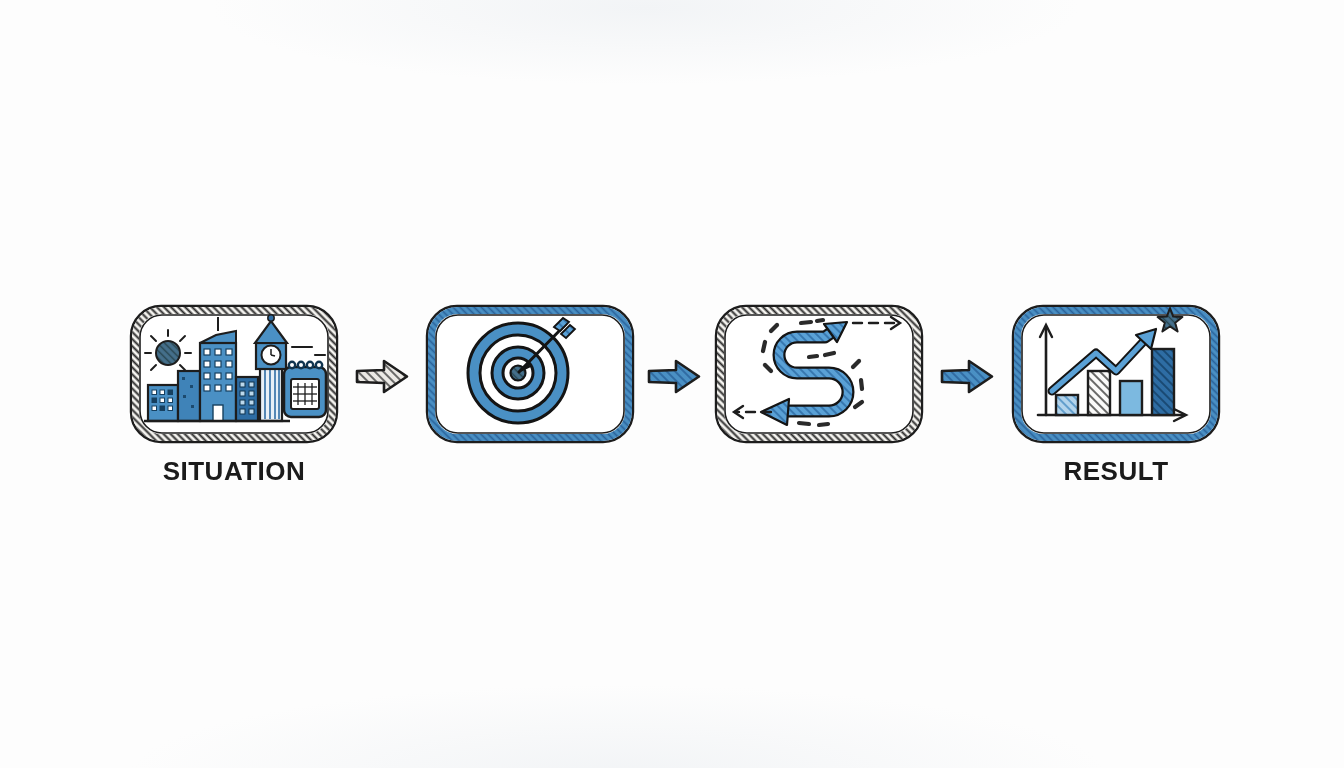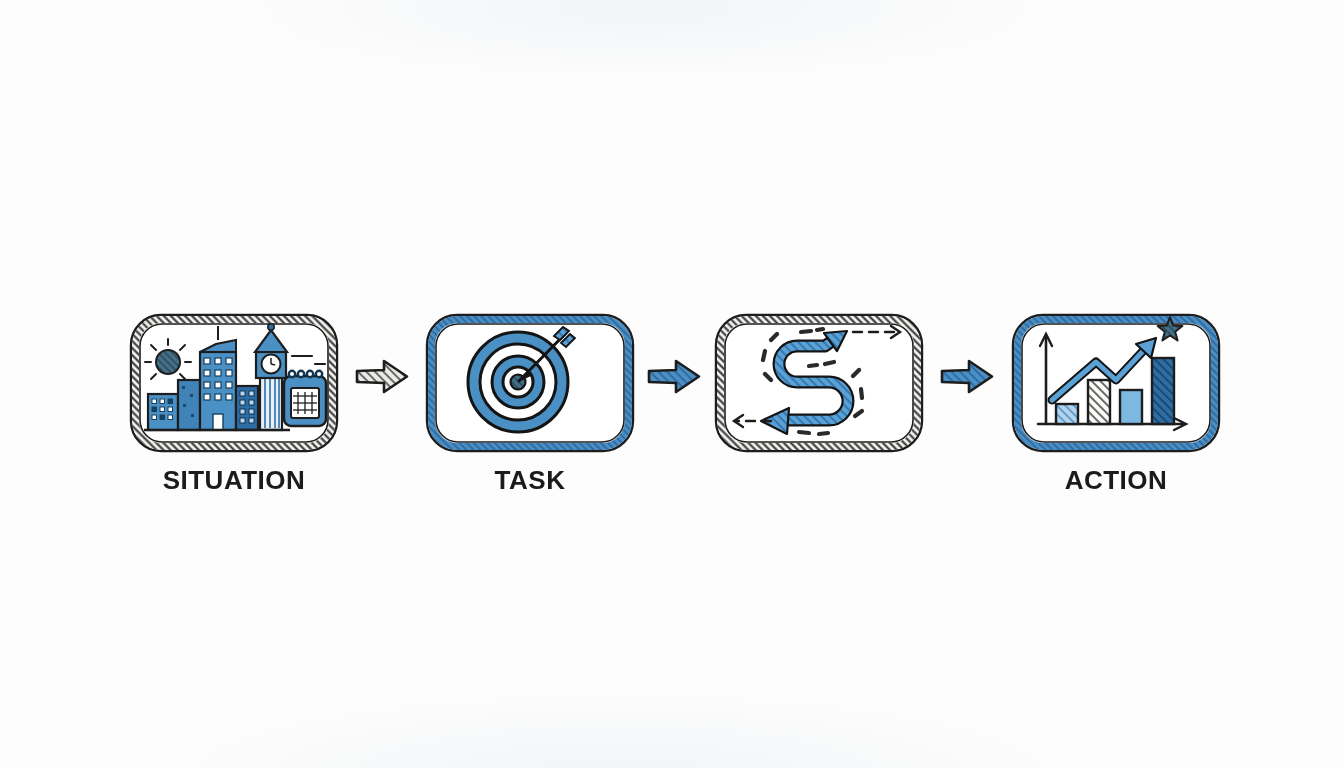--- a/index.html
+++ b/index.html
@@ -5,21 +5,21 @@
   html,body{margin:0;padding:0;}
   body{
     width:1344px;height:768px;overflow:hidden;
     font-family:"Liberation Sans", sans-serif;
     background:
       radial-gradient(ellipse 620px 110px at 48% 1%, #f2f4f6 0%, rgba(242,244,246,0) 70%),
       radial-gradient(ellipse 700px 130px at 46% 101%, #f2f4f6 0%, rgba(242,244,246,0) 70%),
       var(--background,#fdfdfd);
   }
   .canvas{position:relative;width:1344px;height:768px;}
-  .step{position:absolute;top:312px;width:212px;}
+  .step{position:absolute;top:303px;width:212px;}
   .box-svg{display:block;width:212px;height:142px;}
   .label{
     margin-top:11px;text-align:center;
     font-size:26px;font-weight:bold;letter-spacing:.5px;
     color:var(--label-text,#1b1b1b);
   }
   .connector{position:absolute;top:355px;width:56px;height:44px;}
   .defs-holder{position:absolute;width:0;height:0;}
 </style>
 </head>
@@ -198,21 +198,20 @@
         <circle cx="94" cy="70" r="15" fill="#ffffff" stroke="#141414" stroke-width="3"></circle>
         <circle cx="94" cy="70" r="7.5" fill="url(#slate)" stroke="#141414" stroke-width="2.2"></circle>
         <g>
           <line x1="95" y1="69" x2="142" y2="21" stroke="#141414" stroke-width="3" stroke-linecap="round"></line>
           <polygon points="94,70 104,60 107,64" fill="#141414"></polygon>
           <polygon points="130,24 139,15 145,19 136,28" fill="url(#bluefill)" stroke="#141414" stroke-width="1.8"></polygon>
           <polygon points="137,31 146,22 151,26 142,35" fill="url(#bluefill)" stroke="#141414" stroke-width="1.8"></polygon>
         </g>
       </g>
     </svg>
-    <div class="label">TASK</div>
   </div>
 
   <svg class="connector" style="left:646px" viewBox="0 0 56 44">
     <polygon points="3,16 30,15 30,6 53,21.5 30,37 30,28 3,27" fill="url(#blueArrowHatch)" stroke="var(--outline,#1d1d1d)" stroke-width="2.6" stroke-linejoin="round"></polygon>
   </svg>
 
   <div class="step" style="left:713px">
     <svg class="box-svg" viewBox="0 0 212 142">
       <rect x="3" y="3" width="206" height="136" rx="30" fill="#ffffff" stroke="var(--outline,#1d1d1d)" stroke-width="2.4"></rect>
       <rect x="7.5" y="7.5" width="197" height="127" rx="26" fill="none" stroke="url(#bandDark)" stroke-width="7"></rect>
@@ -269,16 +268,16 @@
         <rect x="110" y="78" width="22" height="34" fill="var(--light-blue,#7cb9e0)" stroke="var(--outline,#1d1d1d)" stroke-width="2.4"></rect>
         <rect x="142" y="46" width="22" height="66" fill="url(#darkbluehatch)" stroke="var(--outline,#1d1d1d)" stroke-width="2.4"></rect>
         <g>
           <polyline points="42,88 86,50 106,68 134,38" fill="none" stroke="#141414" stroke-width="9" stroke-linejoin="round" stroke-linecap="round"></polyline>
           <polyline points="42,88 86,50 106,68 134,38" fill="none" stroke="var(--path-blue,#5aa1d6)" stroke-width="5" stroke-linejoin="round" stroke-linecap="round"></polyline>
           <polygon points="146,26 141,46 126,32" fill="var(--path-blue,#5aa1d6)" stroke="#141414" stroke-width="2.2" stroke-linejoin="round"></polygon>
         </g>
         <polygon points="160,5 163.2,13.6 172.4,14 165.2,19.7 167.6,28.5 160,23.5 152.4,28.5 154.8,19.7 147.6,14 156.8,13.6" fill="url(#slate)" stroke="var(--outline,#1d1d1d)" stroke-width="2" stroke-linejoin="round"></polygon>
       </g>
     </svg>
-    <div class="label">ACTION</div>
+    <div class="label">RESULT</div>
   </div>
 
 </div>
 
 </body></html>

